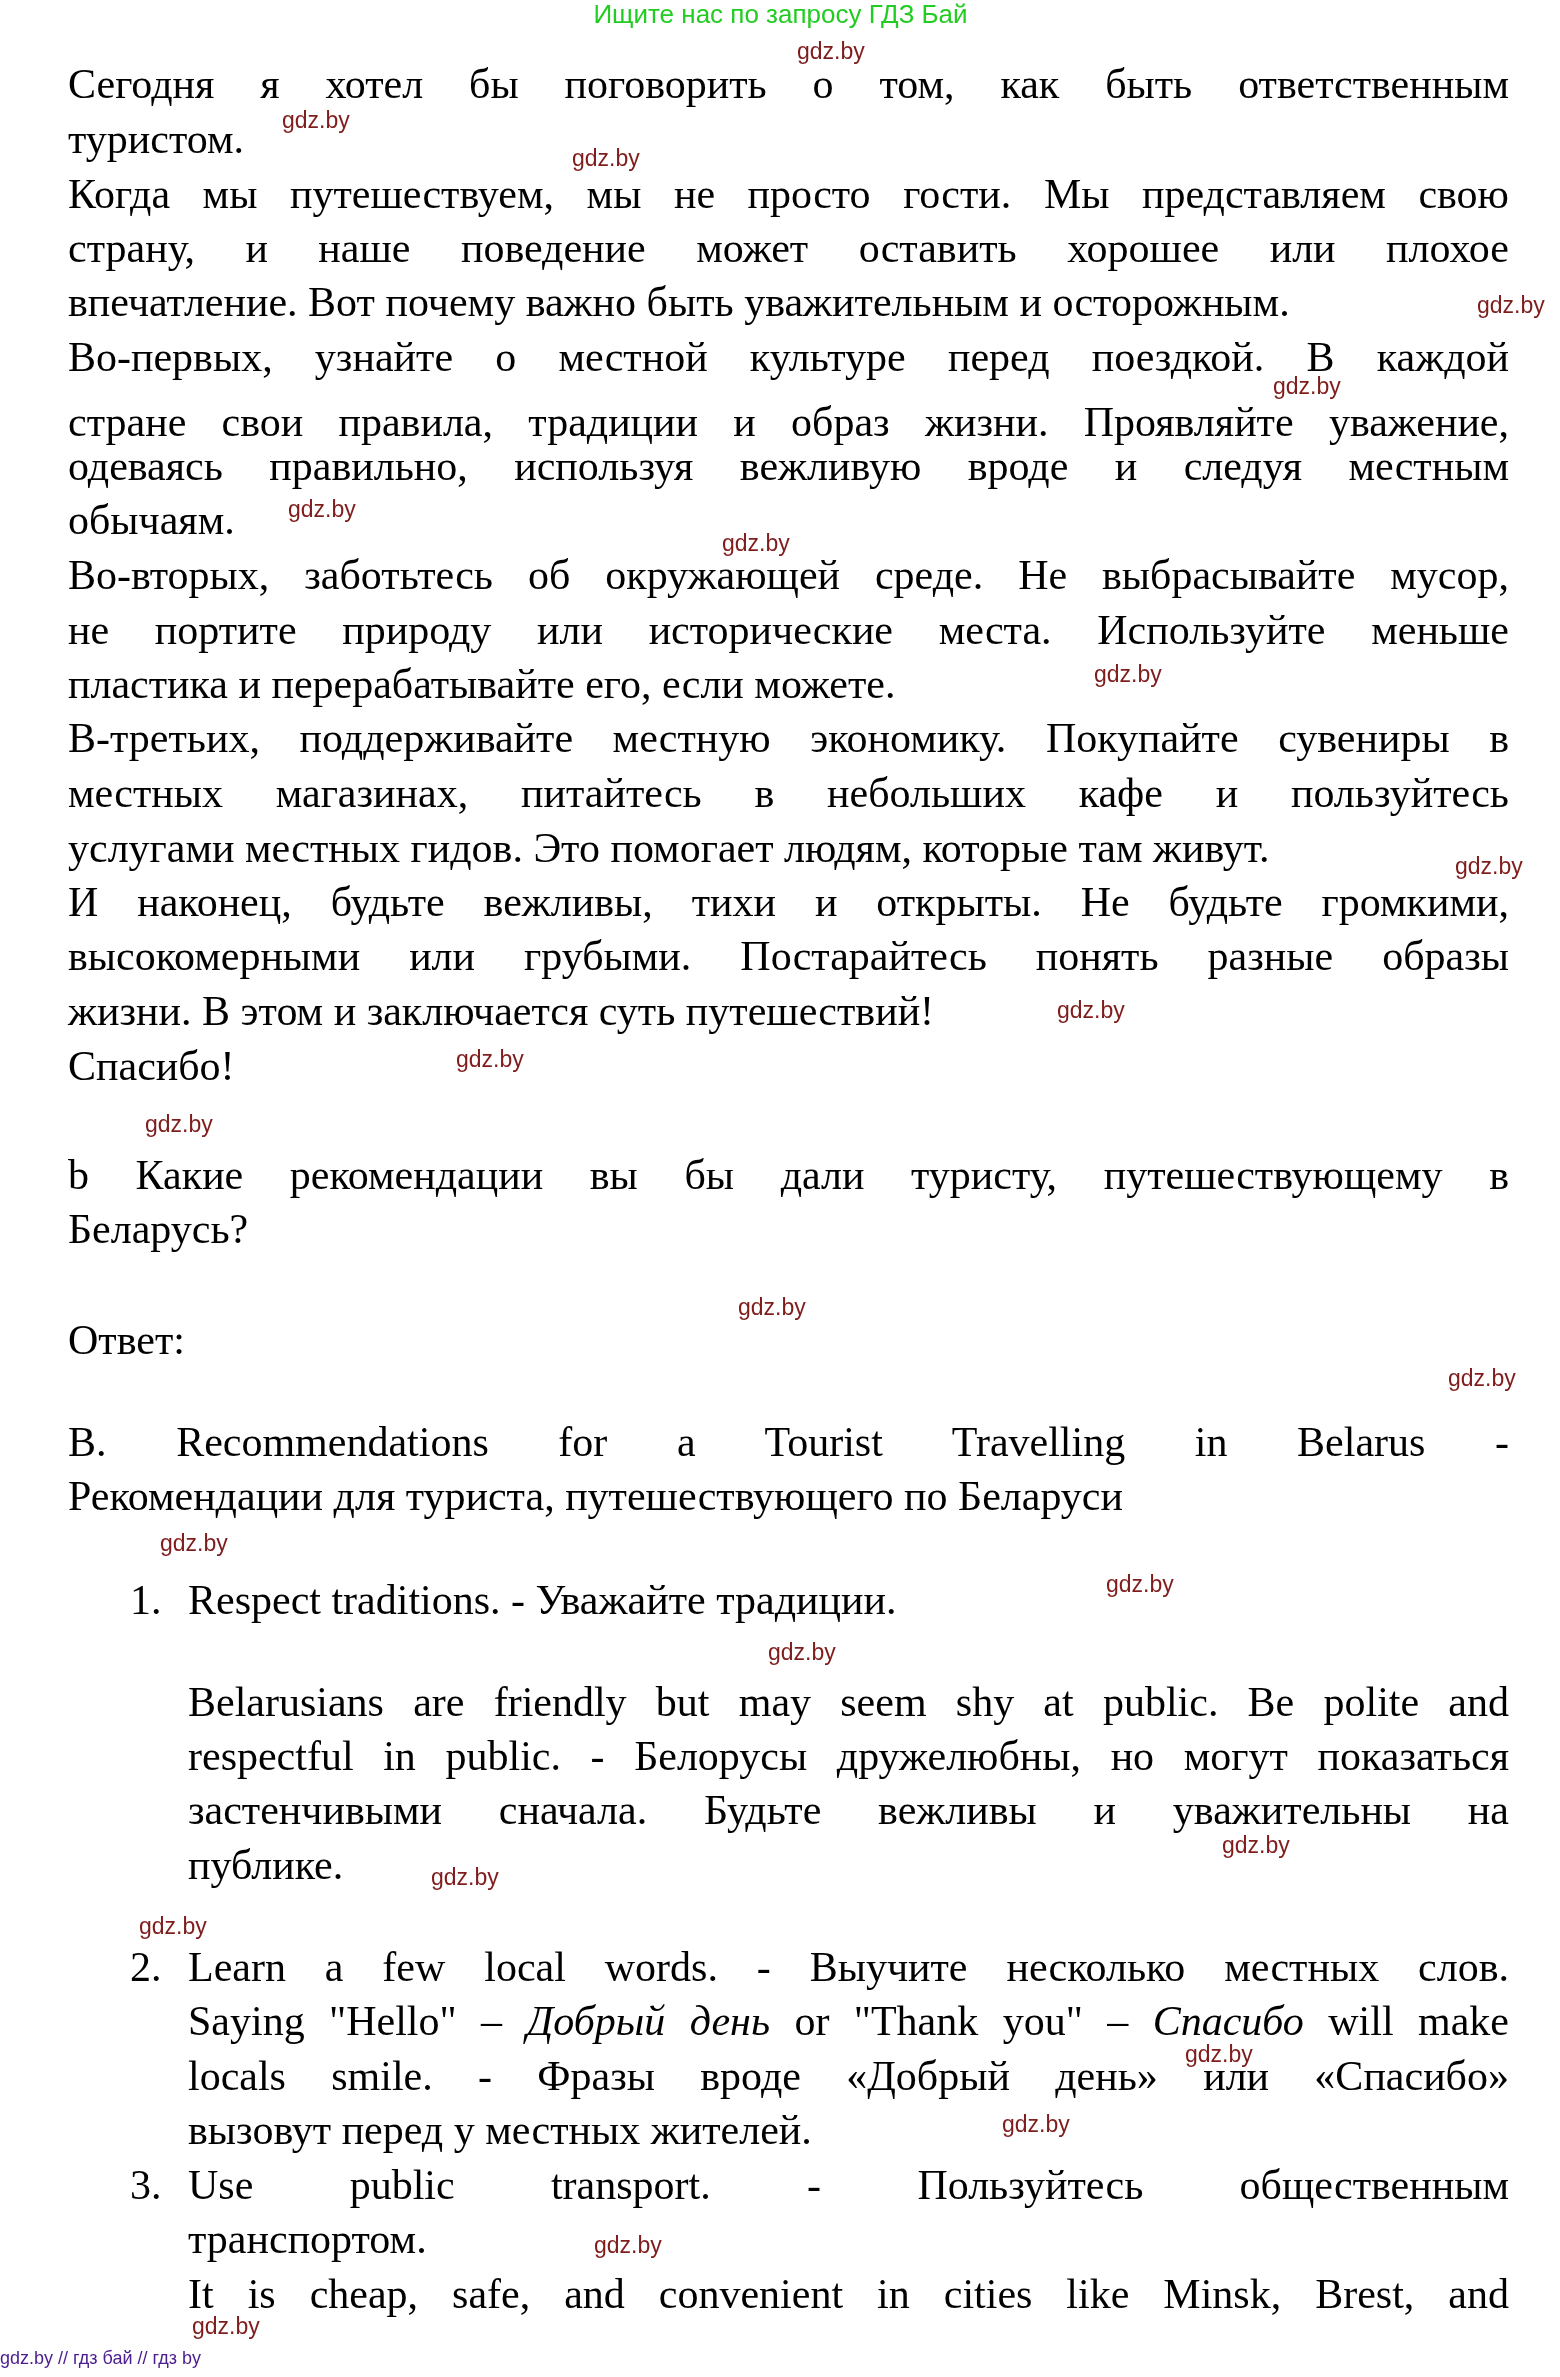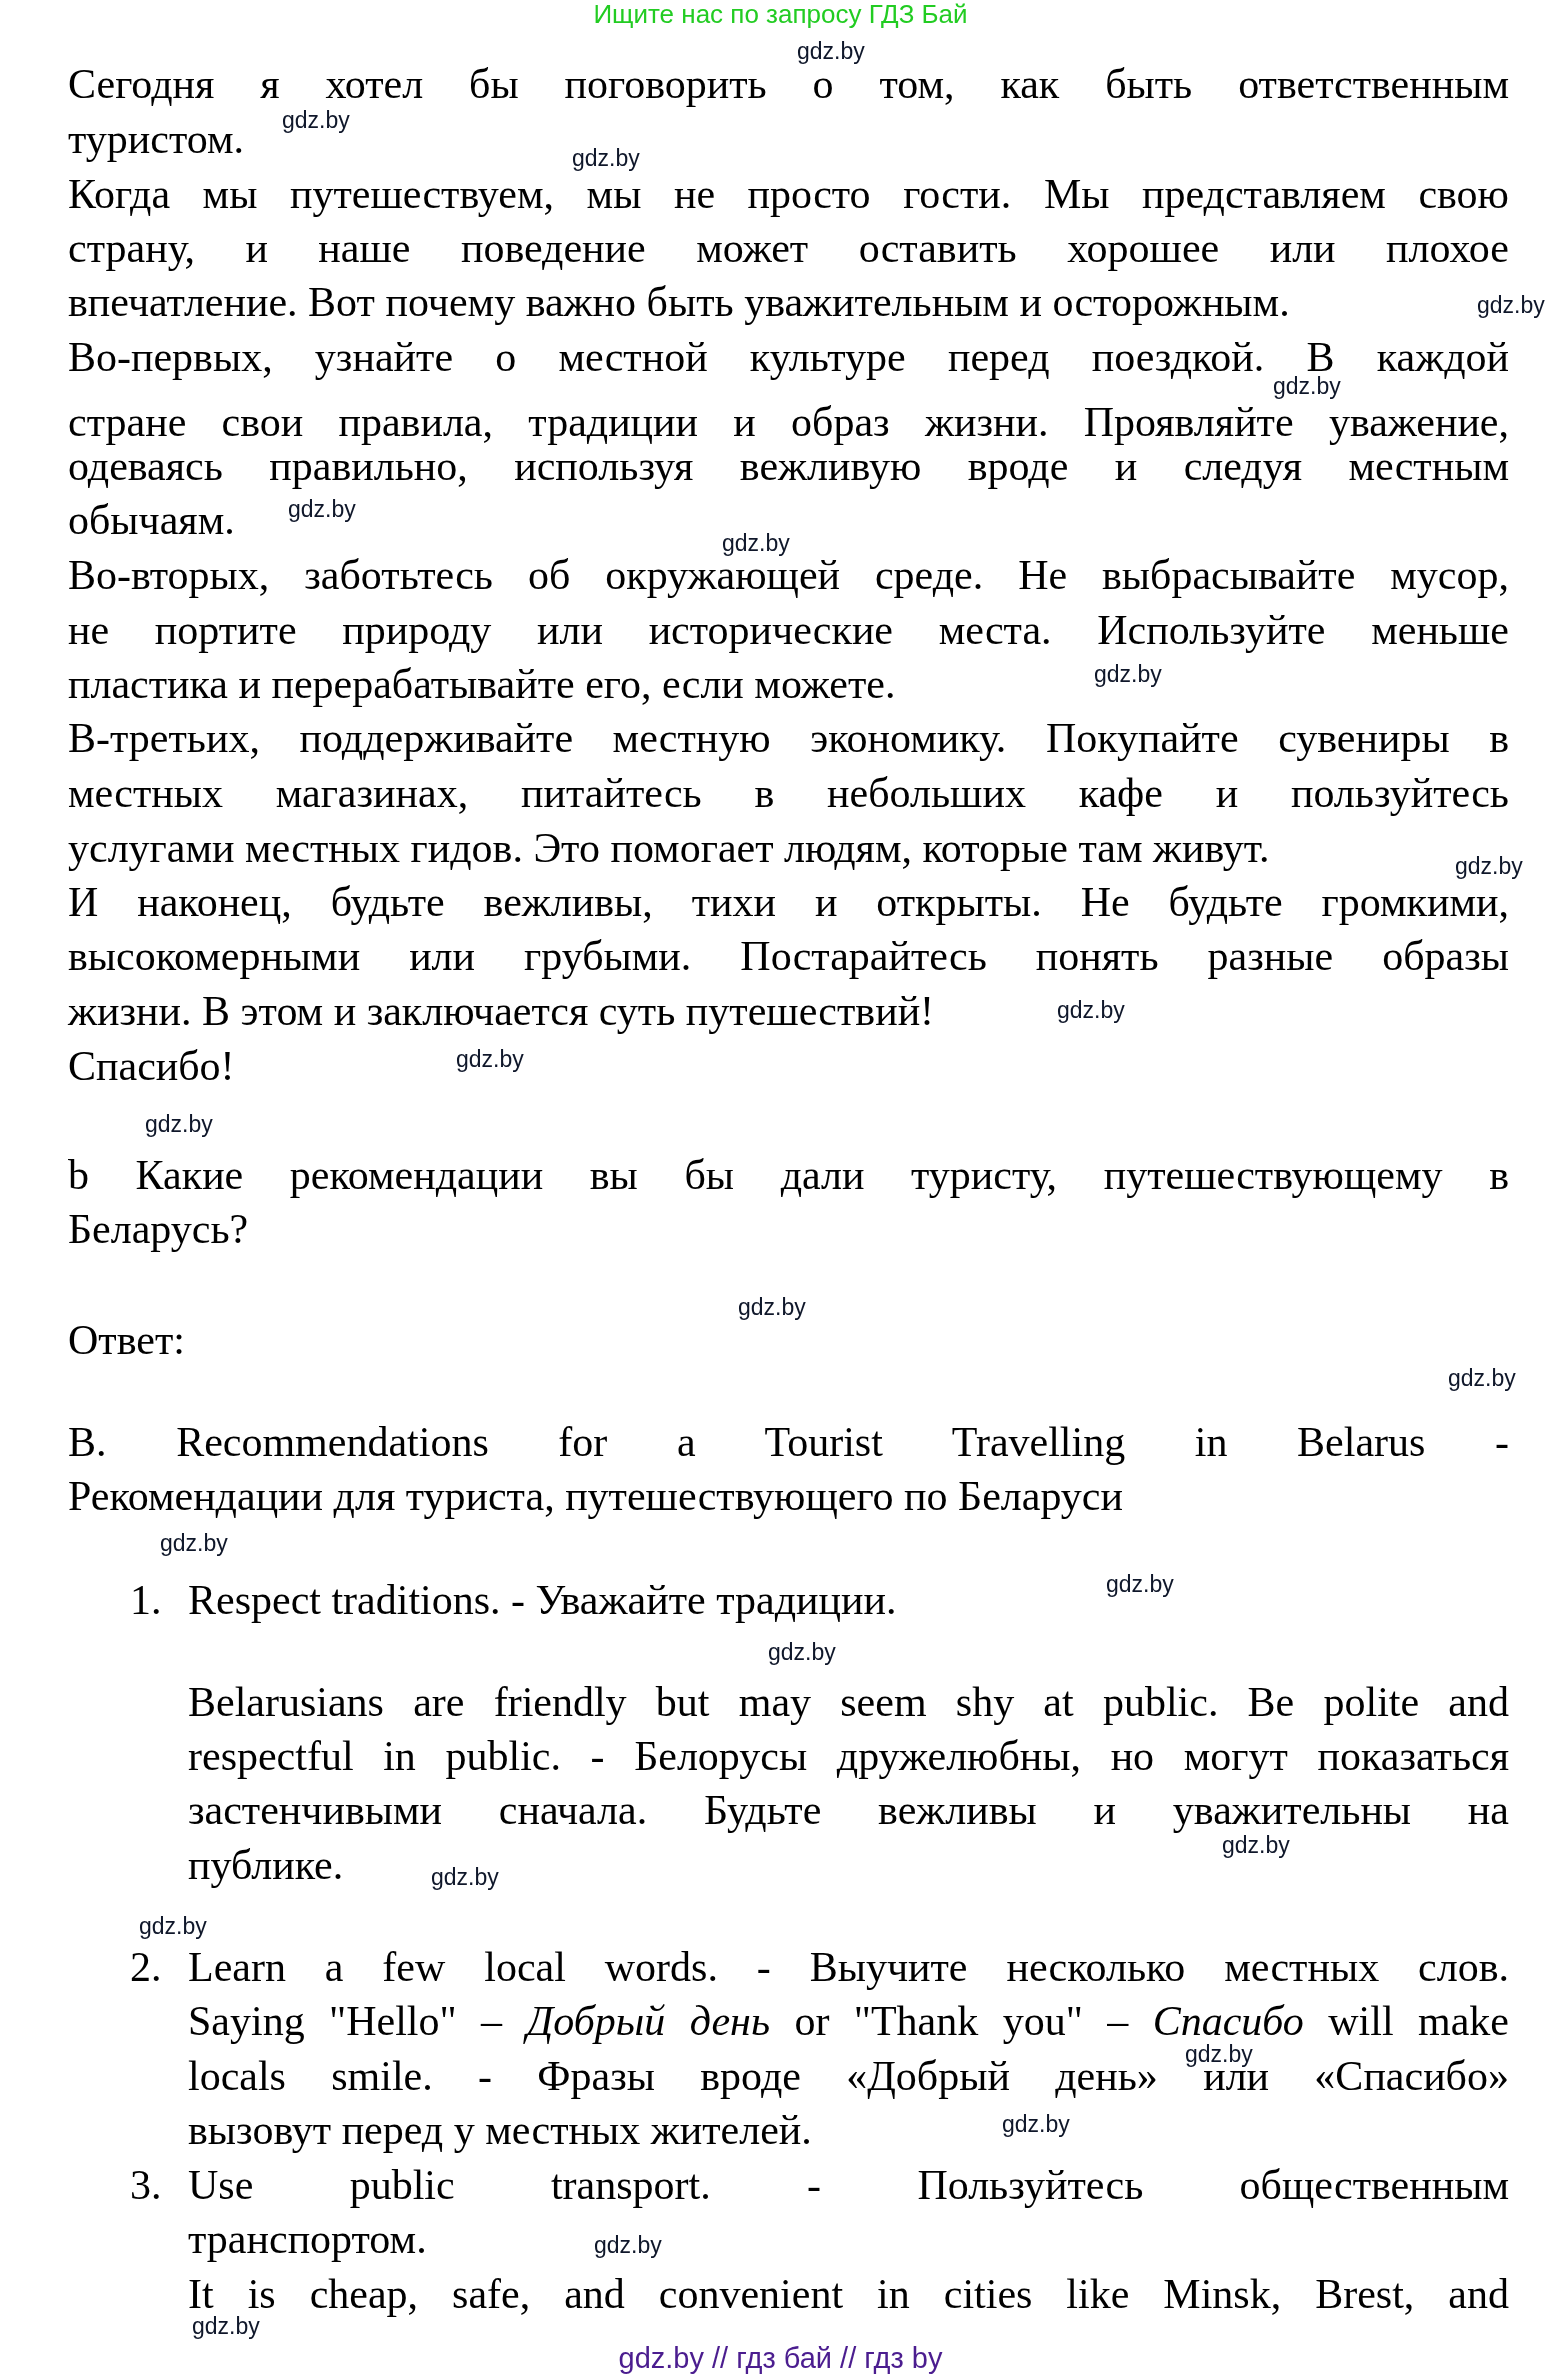--- a/index.html
+++ b/index.html
@@ -1,24 +1,24 @@
 <!DOCTYPE html>
 <html style="font-size:13px"><head>
 <meta charset="utf-8">
 <style>
   html, body { margin:0; padding:0; background:#ffffff; }
   body { width:1561px; height:2377px; position:relative; overflow:hidden; font-family:"Liberation Serif", serif; color:#000; }
   .top-banner { position:absolute; left:0; width:1561px; top:0; text-align:center; font-family:"Liberation Sans", sans-serif; font-size:26px; color:#22cc22; line-height:29px; }
-  .footer { position:absolute; left:0; width:1561px; top:2342px; text-align:center; font-family:"Liberation Sans", sans-serif; font-size:29px; color:#4b1d8f; line-height:32px; }
+  .footer { position:absolute; left:0; width:1561px; top:2342px; text-align:left; font-family:"Liberation Sans", sans-serif; font-size:18px; color:#4b1d8f; line-height:32px; }
   .line { position:absolute; left:68px; width:1441px; font-size:42px; line-height:53px; white-space:nowrap; text-align:justify; text-align-last:justify; }
   .line.last { text-align-last:left; }
   .line.indent { left:188px; width:1321px; }
   .bold { font-weight:normal; }
   .num { position:absolute; left:130px; font-size:42px; line-height:53px; }
-  .wm { position:absolute; font-family:"Liberation Sans", sans-serif; font-size:23px; color:#0f172a; line-height:24px; }
+  .wm { position:absolute; font-family:"Liberation Sans", sans-serif; font-size:23px; color:#7f1d1d; line-height:24px; }
   i { font-style:italic; }
 </style>
 </head>
 <body>
 
 <div class="top-banner">Ищите нас по запросу ГДЗ Бай</div>
 
 <div class="line" style="top:58px">Сегодня я хотел бы поговорить о том, как быть ответственным</div>
 <div class="line last" style="top:113px">туристом.</div>
 

